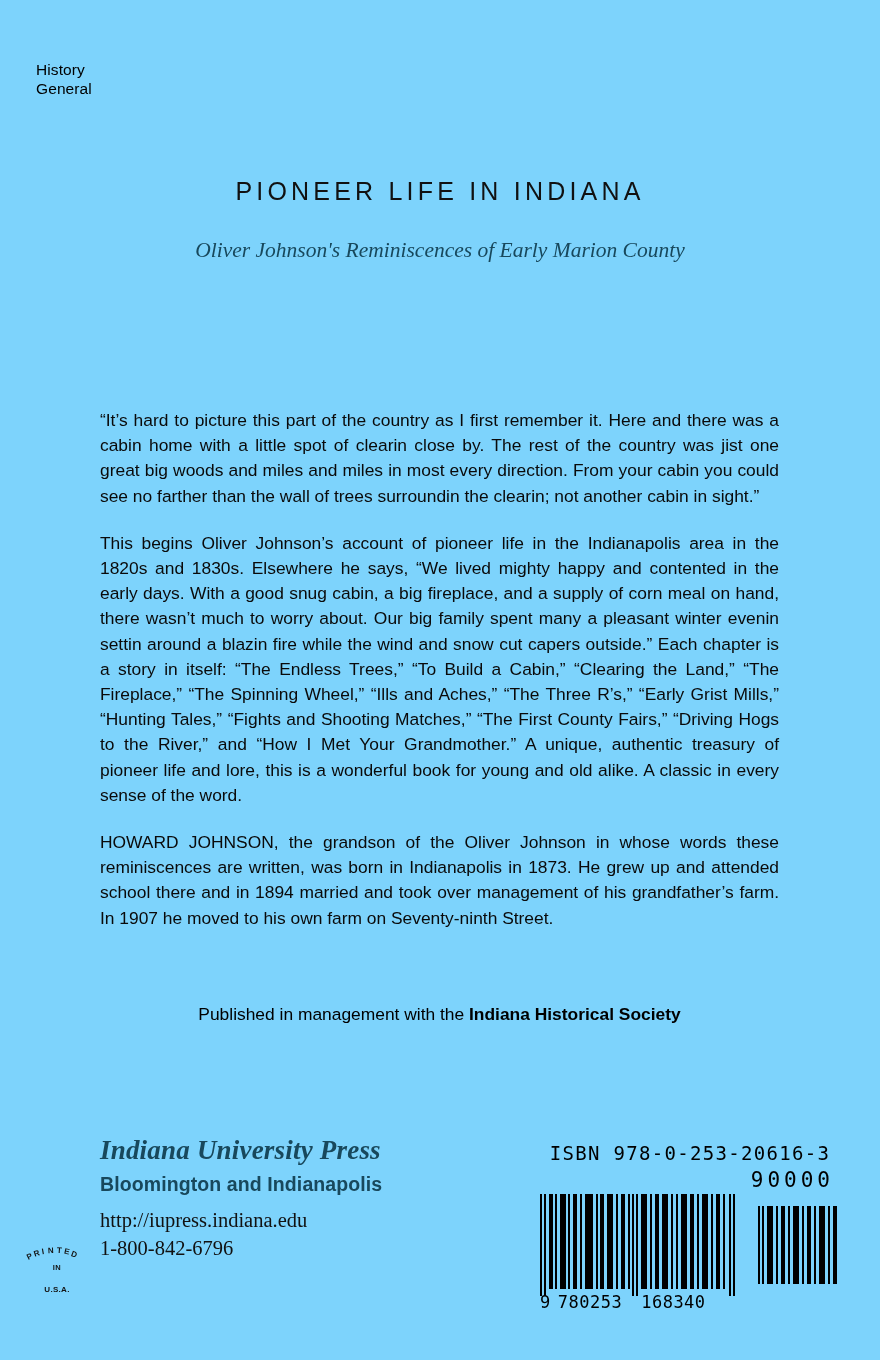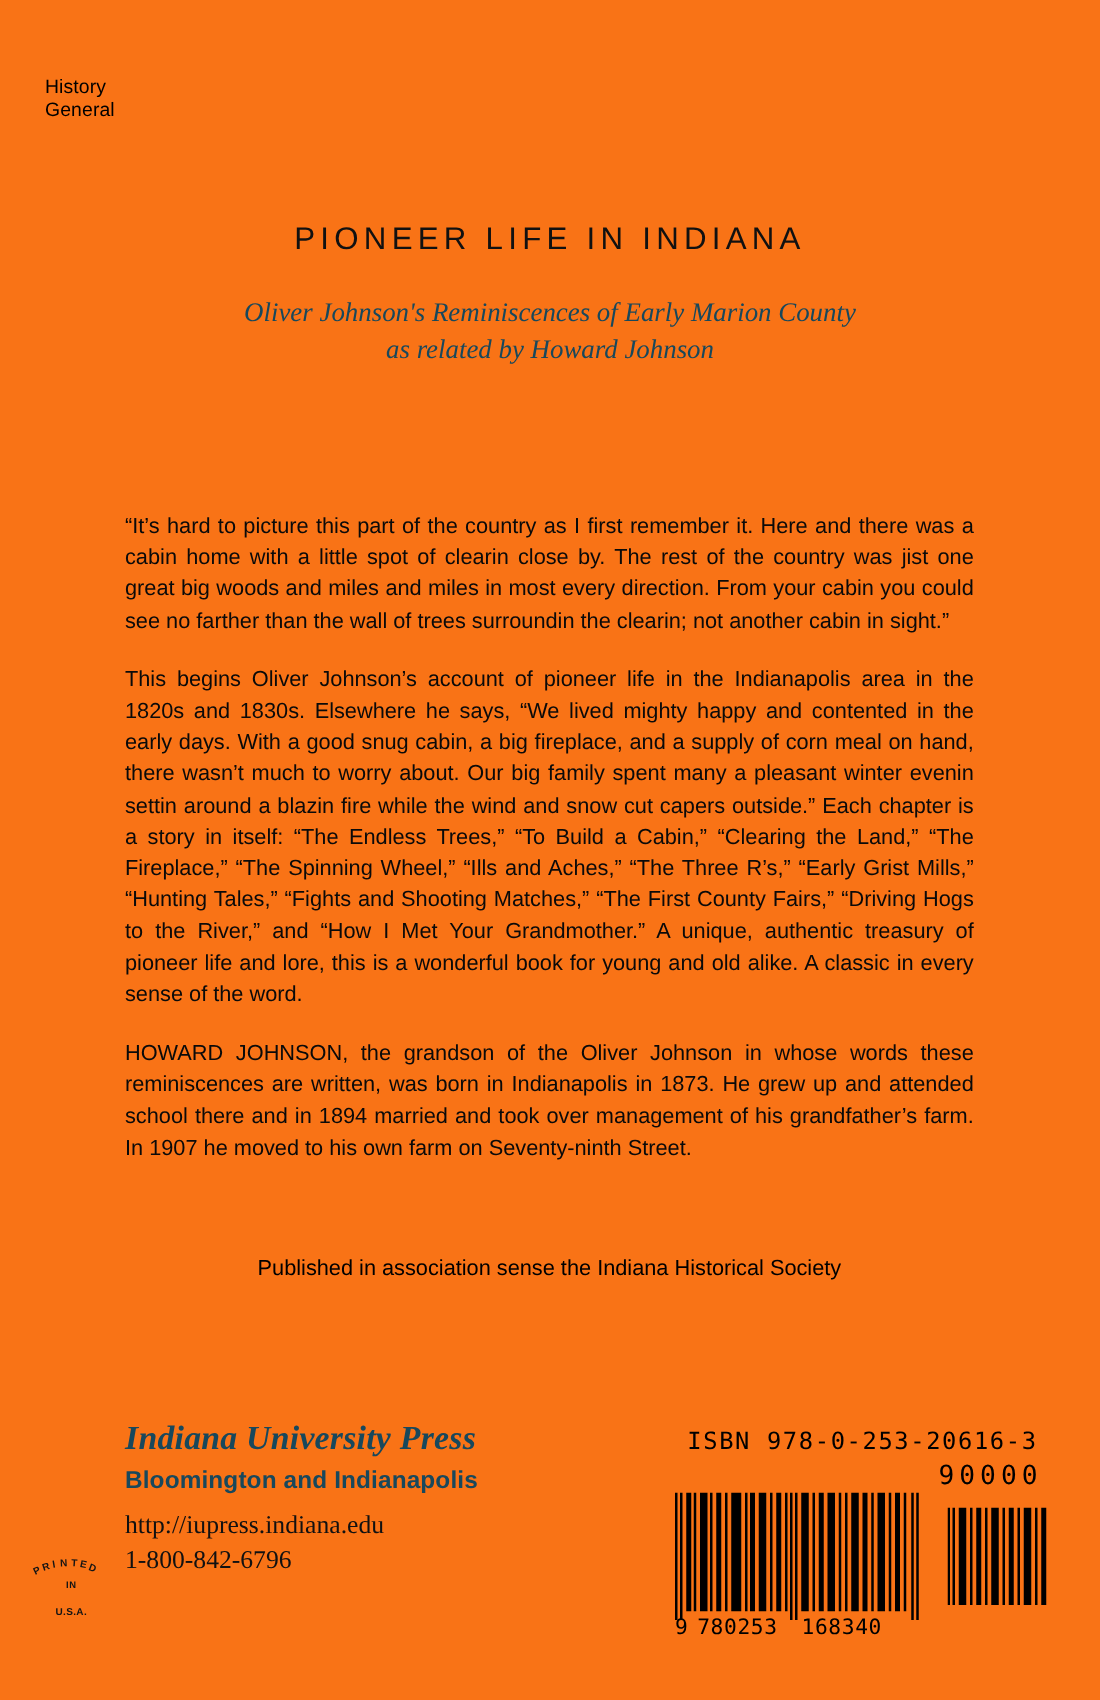--- a/index.html
+++ b/index.html
@@ -11,21 +11,21 @@
   body {
     font-family: "Liberation Sans", sans-serif;
     color: #000000;
     -webkit-font-smoothing: antialiased;
   }
 
   .cover {
     position: relative;
     width: 880px;
     height: 1360px;
-    background: #f97316;
+    background: #7dd3fc;
     overflow: hidden;
     box-sizing: border-box;
   }
 
   
   .category {
     position: absolute;
     left: 36px;
     top: 60px;
     font-size: 15.5px;
@@ -95,21 +95,21 @@
 
   .assoc-line {
     position: absolute;
     left: 100px;
     top: 1002px;
     width: 679px;
     text-align: center;
     font-size: 17.4px;
     line-height: 24px;
   }
-  .assoc-line b { font-weight: 400; }
+  .assoc-line b { font-weight: 700; }
 
   
   .publisher {
     position: absolute;
     left: 100px;
     top: 1134px;
     width: 380px;
   }
   .pub-name {
     font-family: "Liberation Serif", "DejaVu Serif", serif;
@@ -240,32 +240,31 @@
 
   <div class="category">
     <div>History</div>
     <div>General</div>
   </div>
 
   <div class="title-block">
     <div class="book-subtitle">PIONEER LIFE IN INDIANA</div>
     <div class="credit">
       <span class="line">Oliver Johnson's Reminiscences of Early Marion County</span>
-      <span class="line">as related by Howard Johnson</span>
     </div>
   </div>
 
   <div class="body-copy">
     <p class="no-justify-last">“It’s hard to picture this part of the country as I first remember it. Here and there was a cabin home with a little spot of clearin close by. The rest of the country was jist one great big woods and miles and miles in most every direction. From your cabin you could see no farther than the wall of trees surroundin the clearin; not another cabin in sight.”</p>
     <p class="no-justify-last">This begins Oliver Johnson’s account of pioneer life in the Indianapolis area in the 1820s and 1830s. Elsewhere he says, “We lived mighty happy and contented in the early days. With a good snug cabin, a big fireplace, and a supply of corn meal on hand, there wasn’t much to worry about. Our big family spent many a pleasant winter evenin settin around a blazin fire while the wind and snow cut capers outside.” Each chapter is a story in itself: “The Endless Trees,” “To Build a Cabin,” “Clearing the Land,” “The Fireplace,” “The Spinning Wheel,” “Ills and Aches,” “The Three R’s,” “Early Grist Mills,” “Hunting Tales,” “Fights and Shooting Matches,” “The First County Fairs,” “Driving Hogs to the River,” and “How I Met Your Grandmother.” A unique, authentic treasury of pioneer life and lore, this is a wonderful book for young and old alike. A classic in every sense of the word.</p>
     <p class="no-justify-last">HOWARD JOHNSON, the grandson of the Oliver Johnson in whose words these reminiscences are written, was born in Indianapolis in 1873. He grew up and attended school there and in 1894 married and took over management of his grandfather’s farm. In 1907 he moved to his own farm on Seventy-ninth Street.</p>
   </div>
 
   <div class="assoc-line">
-    <span>Published in association sense the </span><b>Indiana Historical Society</b>
+    <span>Published in management with the </span><b>Indiana Historical Society</b>
   </div>
 
   <div class="publisher">
     <div class="pub-name">Indiana University Press</div>
     <div class="pub-city">Bloomington and Indianapolis</div>
     <div class="pub-url">http://iupress.indiana.edu</div>
     <div class="pub-phone">1-800-842-6796</div>
   </div>
 
   <div class="printed-stamp">

